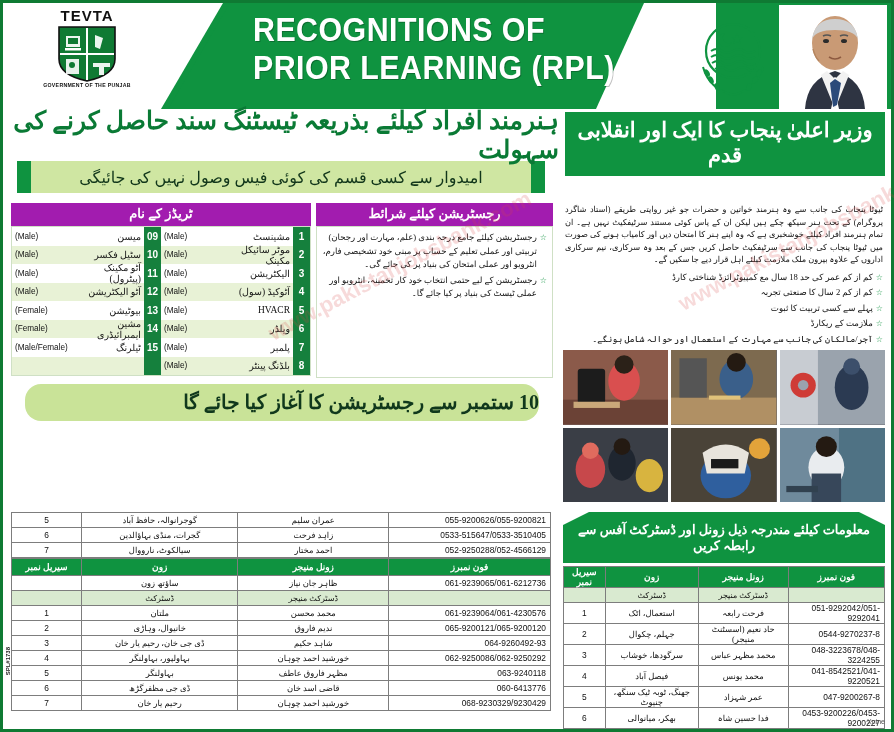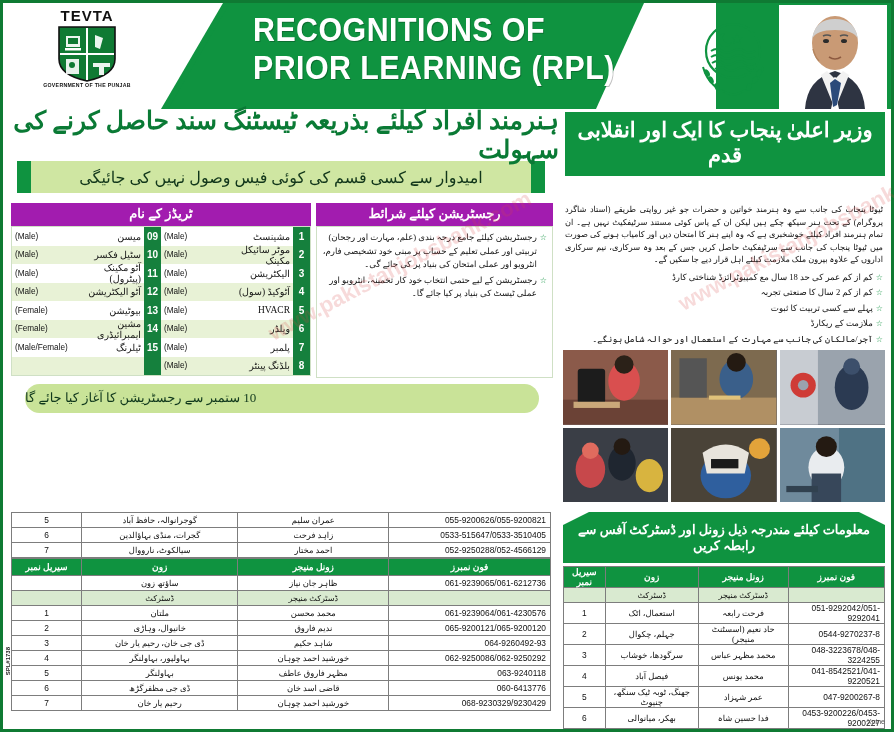--- a/index.html
+++ b/index.html
@@ -140,21 +140,21 @@
     border: 1px solid #cfe0c5; background: #fff; padding: 4px 5px;
     direction: rtl; font-size: 8.6px; line-height: 13.5px; color:#111;
     font-family:"Liberation Serif", serif; height: 152px;
   }
   .cond-item { display: flex; gap: 3px; margin-bottom: 2px; }
   .star { color: #0f9340; font-size: 8px; flex: 0 0 auto; line-height: 13.5px; }
 
   
   .date-banner {
     margin: 6px 14px 5px 14px; background: #c9e398; border-radius: 16px;
-    text-align: left; padding: 6px 0 7px; font-size: 13px; font-weight: normal;
+    text-align: right; padding: 6px 0 7px; font-size: 20px; font-weight: bold;
     color: #10381c; direction: rtl; font-family:"Liberation Serif", serif;
   }
 
   
   .tables-row { display: flex; flex: 0 0 auto; }
   .tleft { width: 556px; padding: 0 8px; }
   .tright { flex: 1; padding: 0 6px 0 4px; }
 
   .contact-head {
     position: relative; background: #0f9340; color: #fff; text-align: center;

